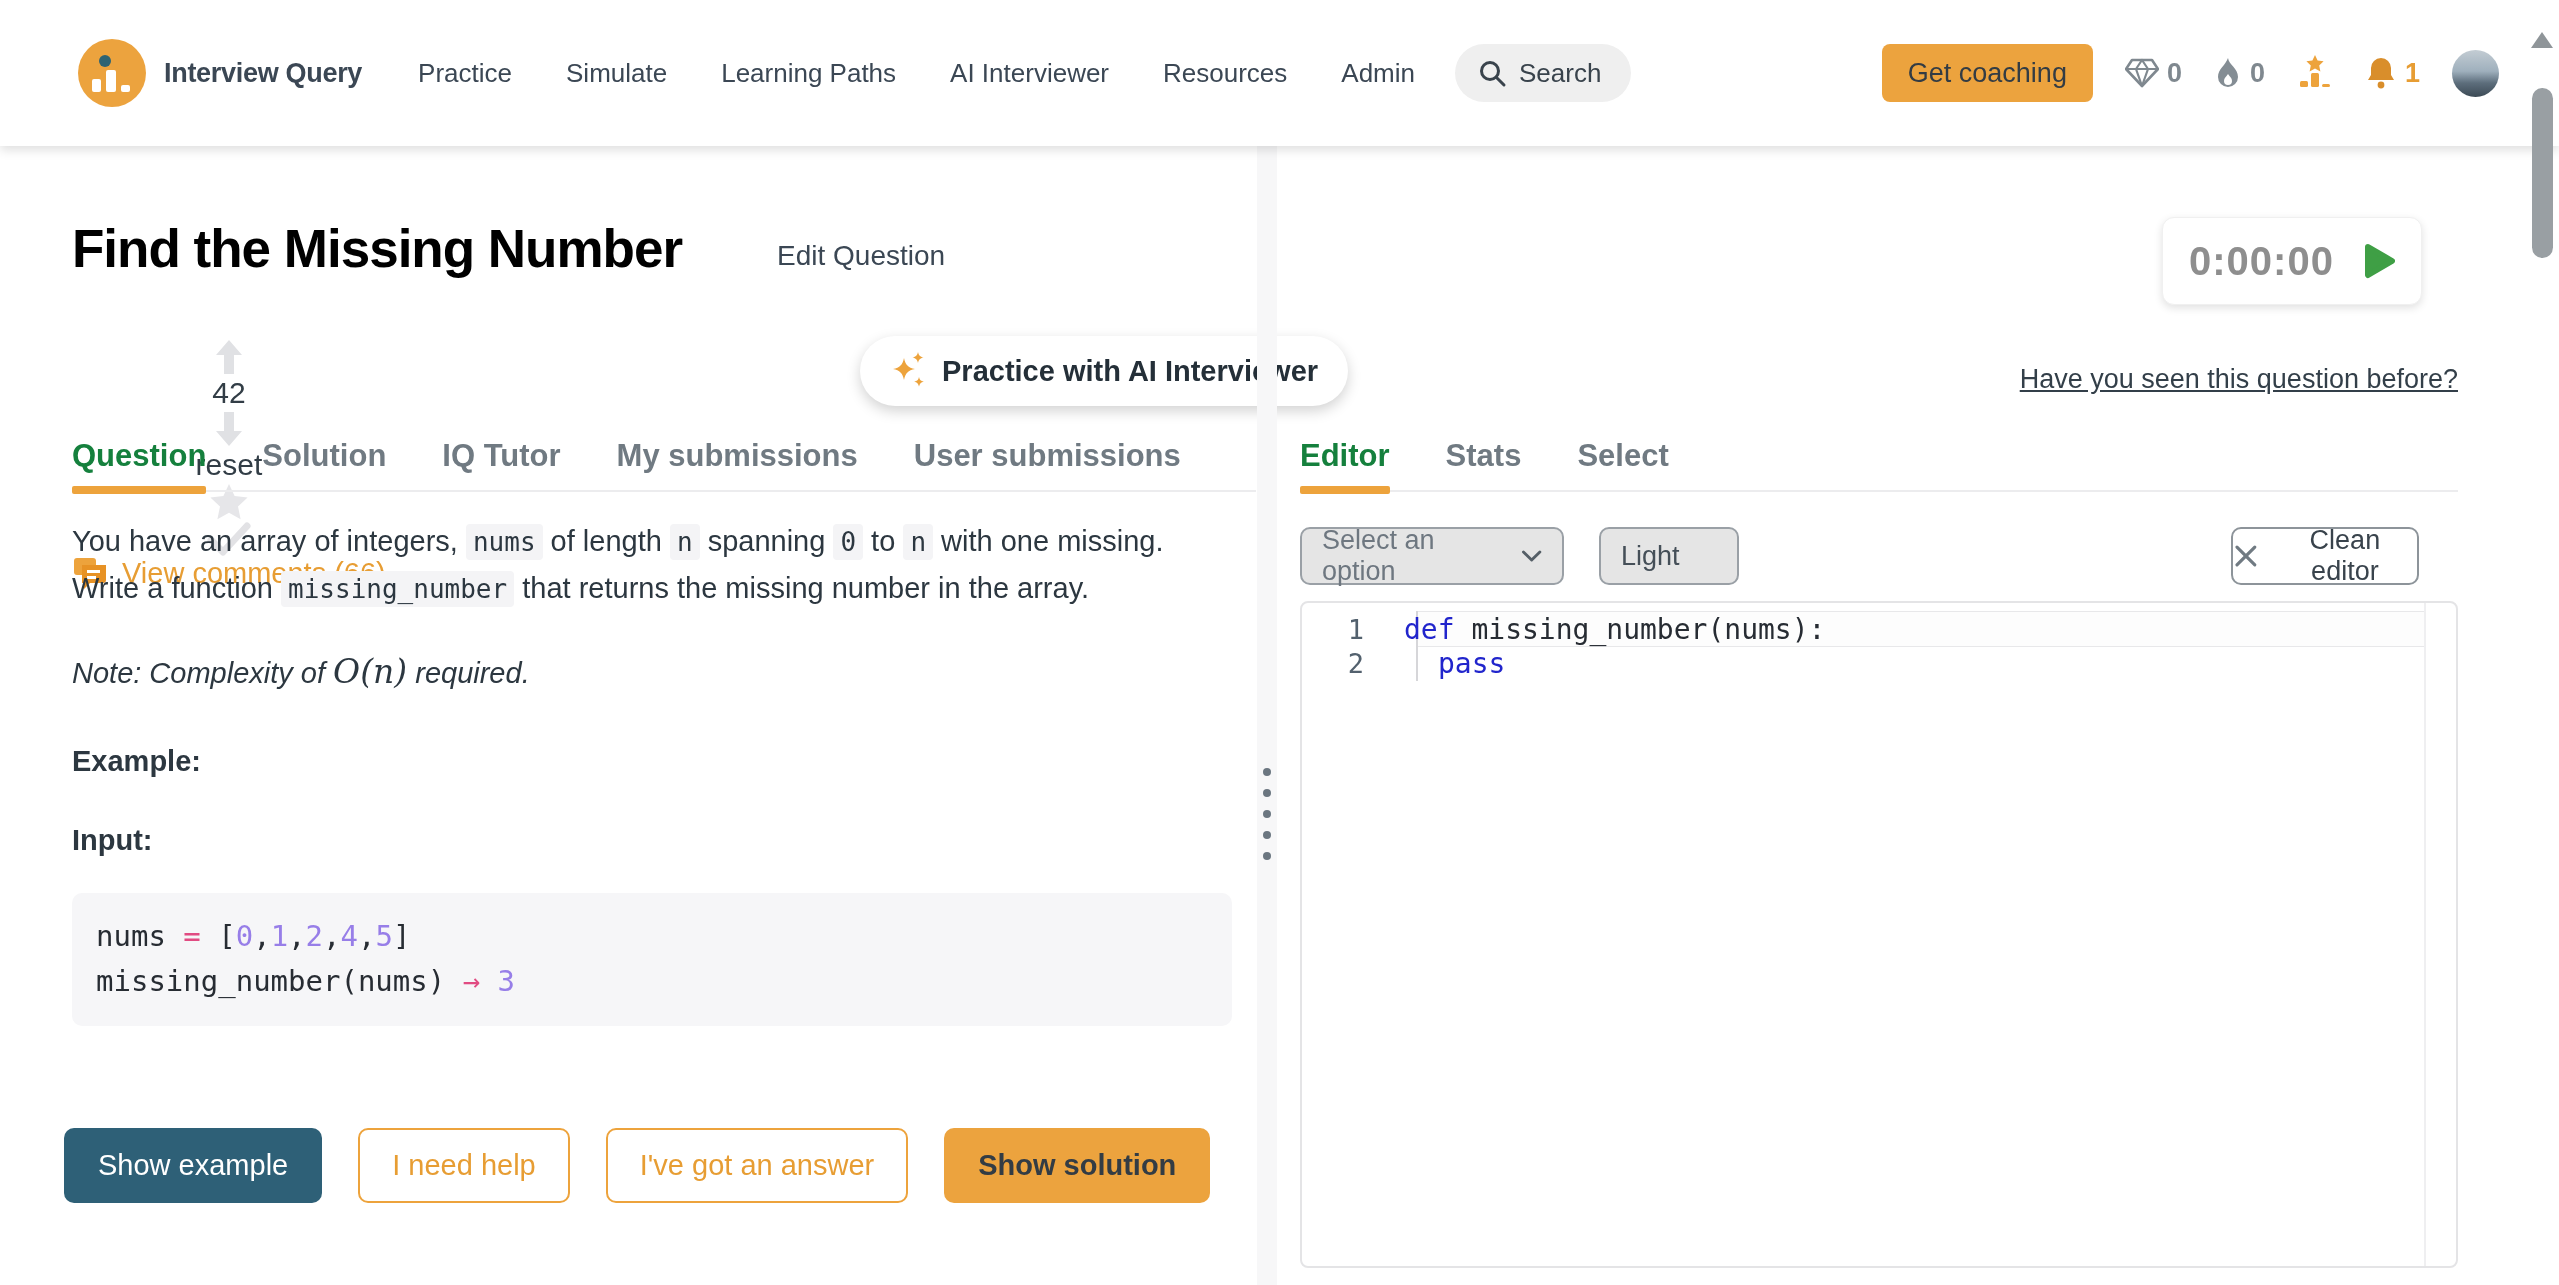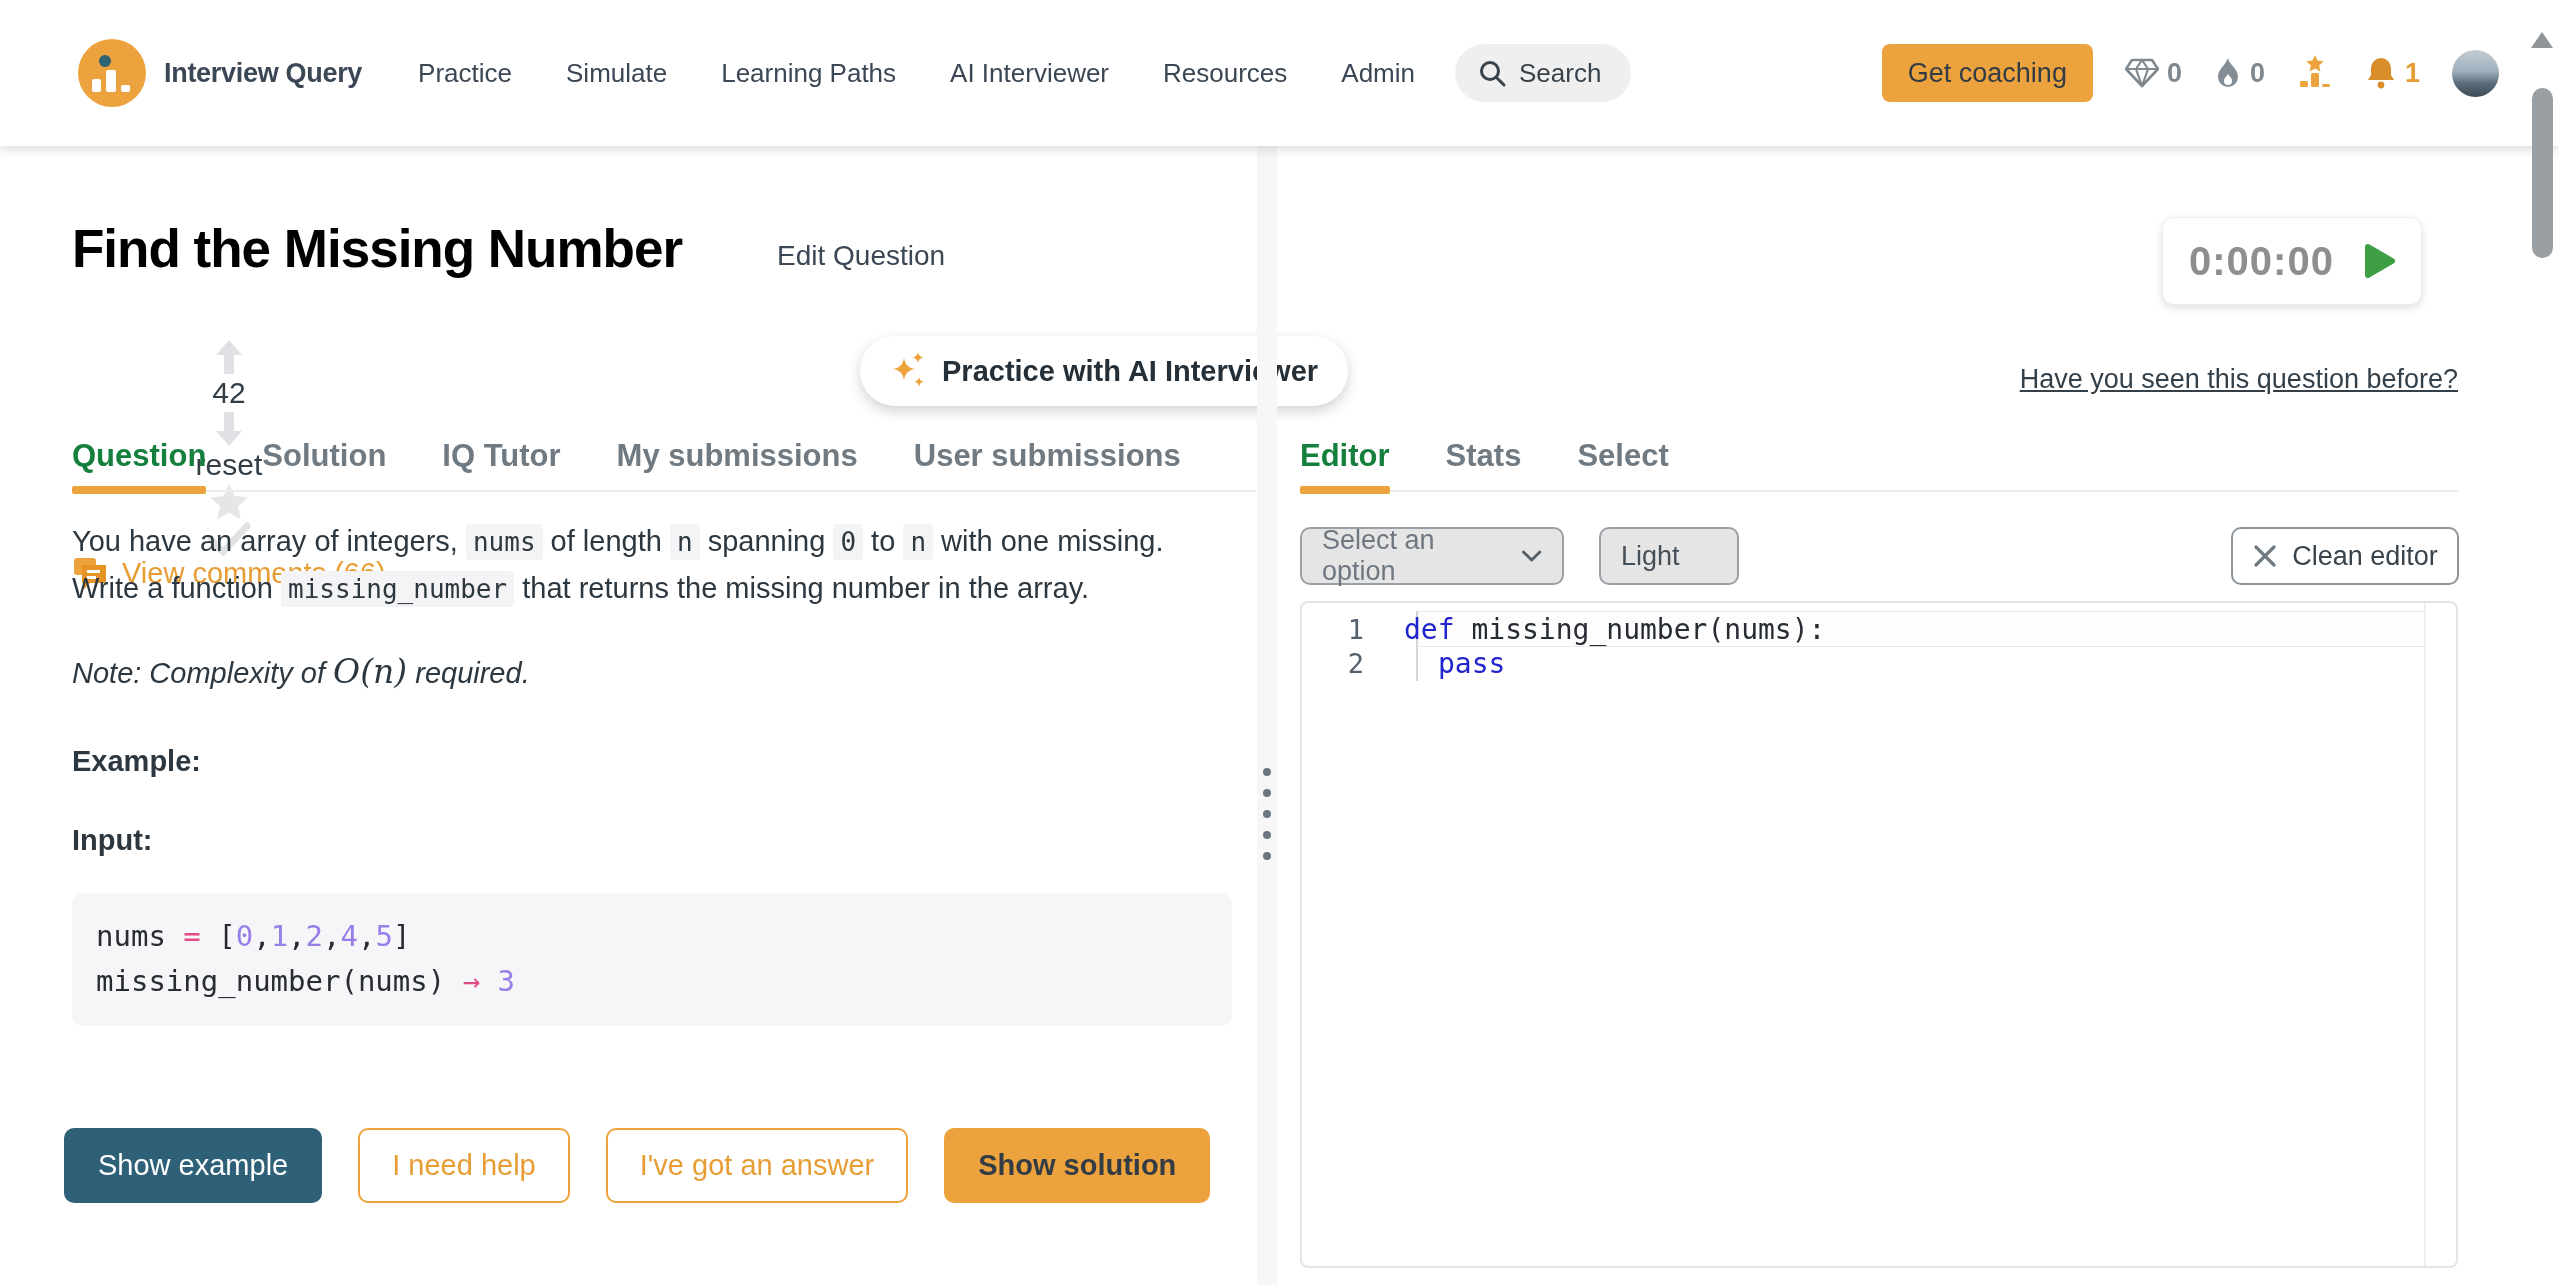--- a/index.html
+++ b/index.html
@@ -90,21 +90,21 @@
   #divider .dots { position:absolute; left:50%; top:622px; transform:translateX(-50%);
                    display:flex; flex-direction:column; gap:13px; }
   #divider .dots i { width:8px; height:8px; border-radius:50%; background:#6b7680; }
 
   
   .select-box { position:absolute; top:527px; height:58px; background:#e5e5e5; border:2px solid #9aa0a6;
                 border-radius:10px; display:flex; align-items:center; justify-content:space-between;
                 padding:0 20px; font-size:27px; color:#6e7780; cursor:pointer;gap:40px; }
   #lang-select  { left:1300px; width:264px; }
   #theme-select { left:1599px; width:140px; color:#454f58; }
-  #clean-btn { position:absolute; left:2231px; top:527px; width:228px; height:58px; background:#fff;
+  #clean-btn { position:absolute; left:2231px; top:527px; width:188px; height:58px; background:#fff;
                border:2px solid #8d949a; border-radius:10px; display:flex; align-items:center;
                justify-content:center; gap:14px; font-size:27px; color:#39434c; font-family:inherit; cursor:pointer; }
 
   
   #editor { position:absolute; left:1300px; top:601px; width:1158px; height:667px; background:#fff;
             border:2px solid #e4e4e6; border-radius:8px; overflow:hidden; }
   #editor .vline-right { position:absolute; right:30px; top:0; bottom:0; width:2px; background:#efeff1; }
   #editor .cur-line { position:absolute; left:114px; right:32px; top:8px; height:36px;
                       border-top:1px solid #e8e8ea; border-bottom:1px solid #e8e8ea; background:#fdfdfd; }
   #editor .gutter-sep { position:absolute; left:114px; top:8px; height:70px; width:2px; background:#d6d6d9; }

